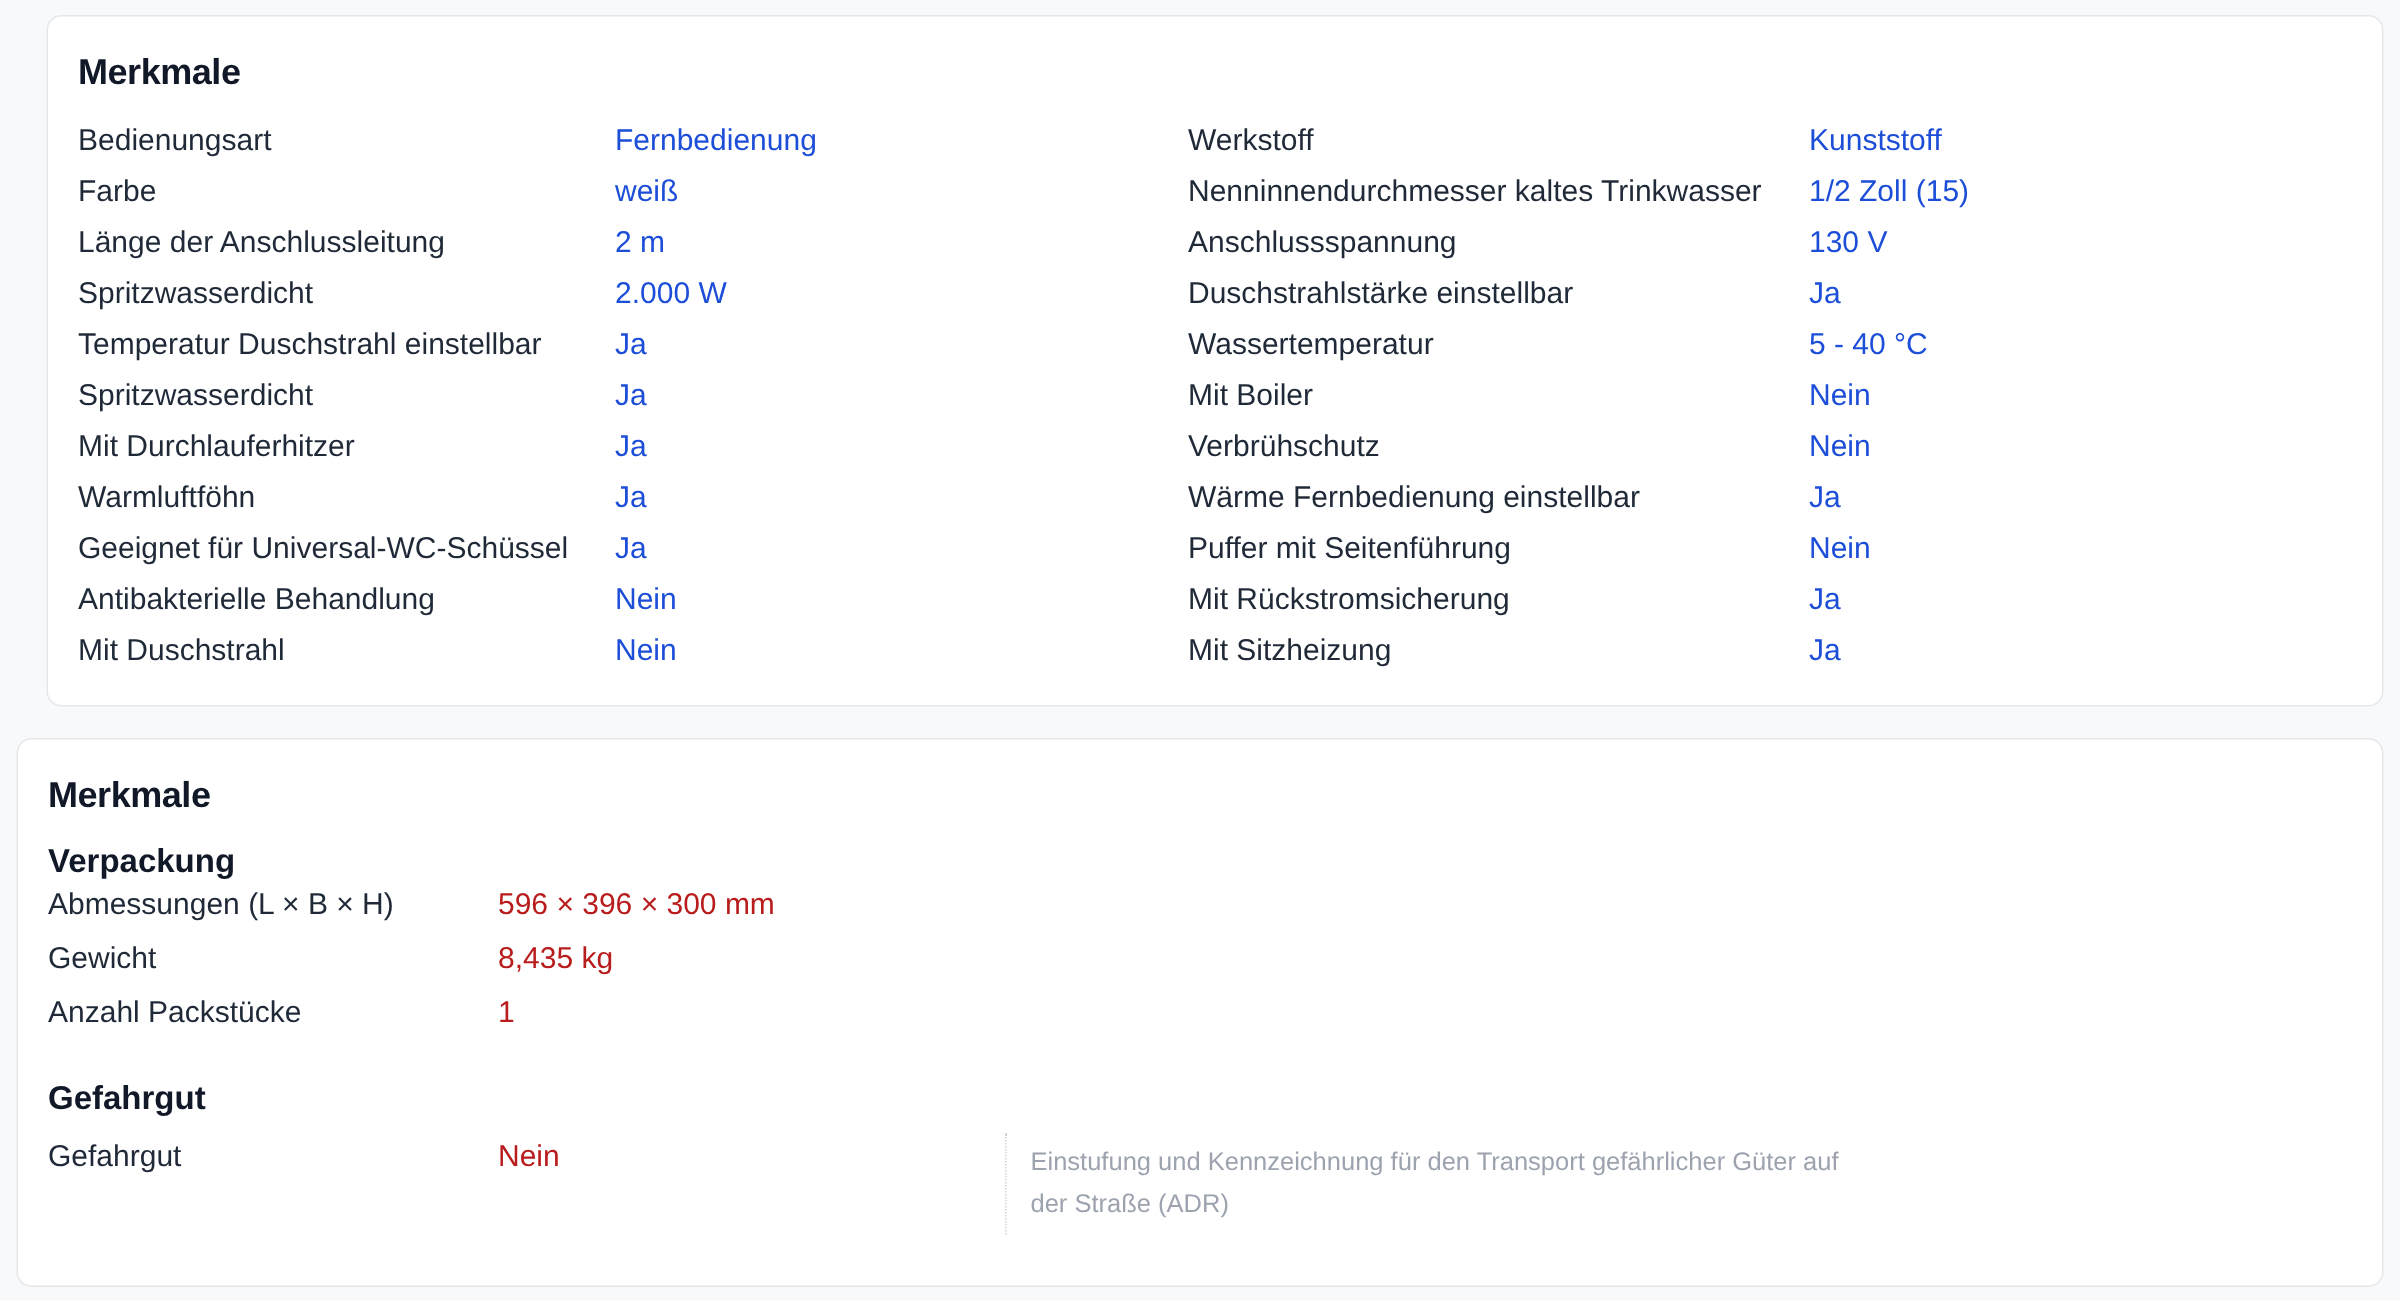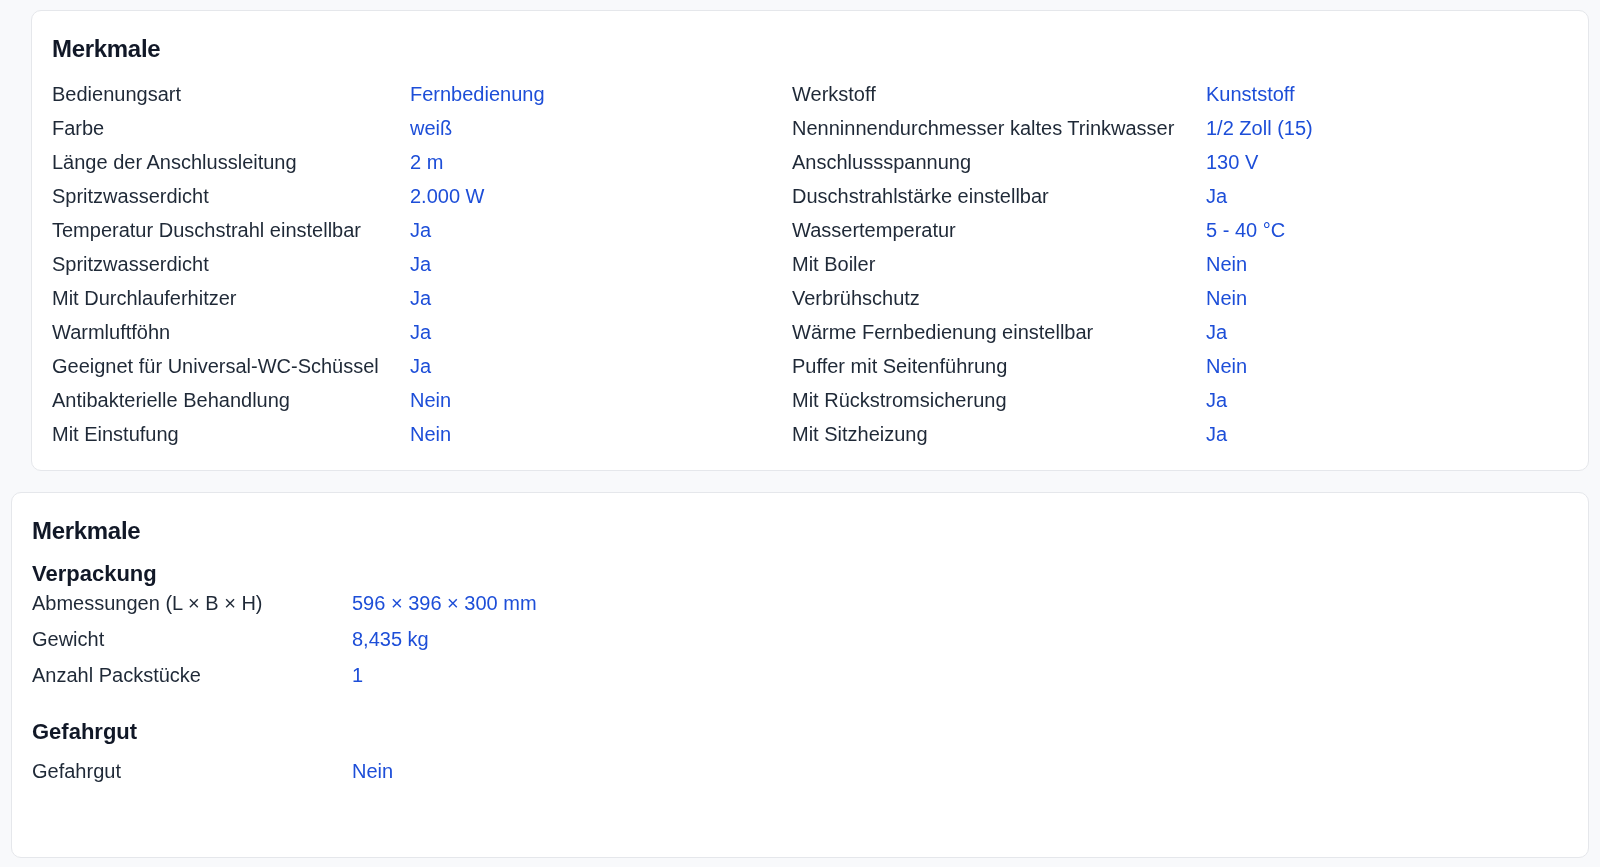--- a/index.html
+++ b/index.html
@@ -33,21 +33,21 @@
   .feat-row { position: absolute; height: 34px; font-size: 20px; line-height: 34px; }
   .feat-label { position: absolute; white-space: nowrap; color: #1f2937; }
   .feat-value { position: absolute; white-space: nowrap; color: #1d4ed8; }
 
   .sub-title {
     position: absolute; left: 20px;
     font-size: 22px; font-weight: 700; color: #111827;
   }
   .log-row { position: absolute; left: 20px; height: 36px; font-size: 20px; line-height: 36px; }
   .log-label { position: absolute; left: 0; white-space: nowrap; color: #1f2937; }
-  .log-value { position: absolute; left: 320px; white-space: nowrap; color: #1d4ed8; }
+  .log-value { position: absolute; left: 300px; white-space: nowrap; color: #b91c1c; }
 
   .desc {
     position: absolute; left: 658px;
     border-left: 1px dotted #d1d5db;
     padding-left: 16px;
     font-size: 17px; line-height: 28px; color: #9ca3af;
     width: 580px;
   }
 </style>
 </head>
@@ -91,21 +91,21 @@
       </div>
     <div class="feat-row" style="top:272px;">
         <span class="feat-label" style="left:0">Geeignet für Universal-WC-Schüssel</span>
         <span class="feat-value" style="left:358px">Ja</span>
       </div>
     <div class="feat-row" style="top:306px;">
         <span class="feat-label" style="left:0">Antibakterielle Behandlung</span>
         <span class="feat-value" style="left:358px">Nein</span>
       </div>
     <div class="feat-row" style="top:340px;">
-        <span class="feat-label" style="left:0">Mit Einstufung</span>
+        <span class="feat-label" style="left:0">Mit Duschstrahl</span>
         <span class="feat-value" style="left:358px">Nein</span>
       </div>
 
     <div class="feat-row" style="top:0px;">
         <span class="feat-label" style="left:740px">Werkstoff</span>
         <span class="feat-value" style="left:1154px">Kunststoff</span>
       </div>
     <div class="feat-row" style="top:34px;">
         <span class="feat-label" style="left:740px">Nenninnendurchmesser kaltes Trinkwasser</span>
         <span class="feat-value" style="left:1154px">1/2 Zoll (15)</span>
@@ -164,13 +164,14 @@
   <div class="log-row" style="top:164px;">
       <span class="log-label">Anzahl Packstücke</span>
       <span class="log-value">1</span>
     </div>
 
   <h3 class="sub-title" style="top:226px;">Gefahrgut</h3>
   <div class="log-row" style="top:260px;">
       <span class="log-label">Gefahrgut</span>
       <span class="log-value">Nein</span>
     </div>
+  <div class="desc" style="top:262px; height:68px; padding-top:6px; width:560px;">Einstufung und Kennzeichnung für den Transport gefährlicher Güter auf der Straße (ADR)</div>
 </div>
 
 </body></html>

